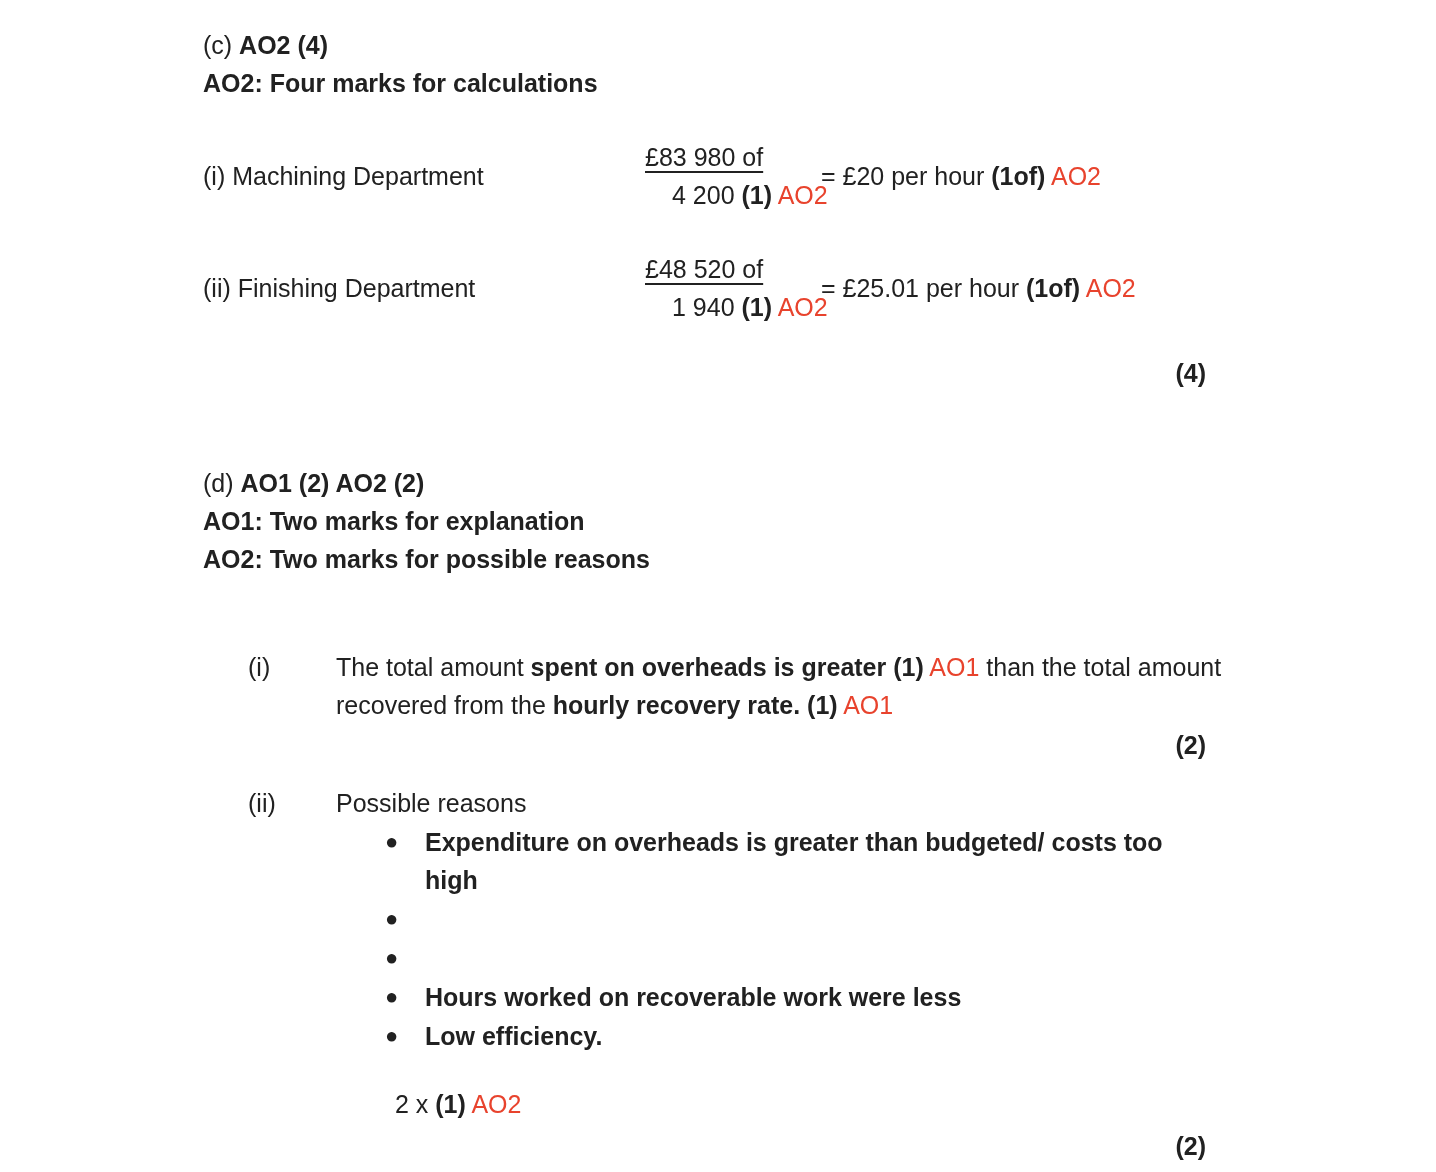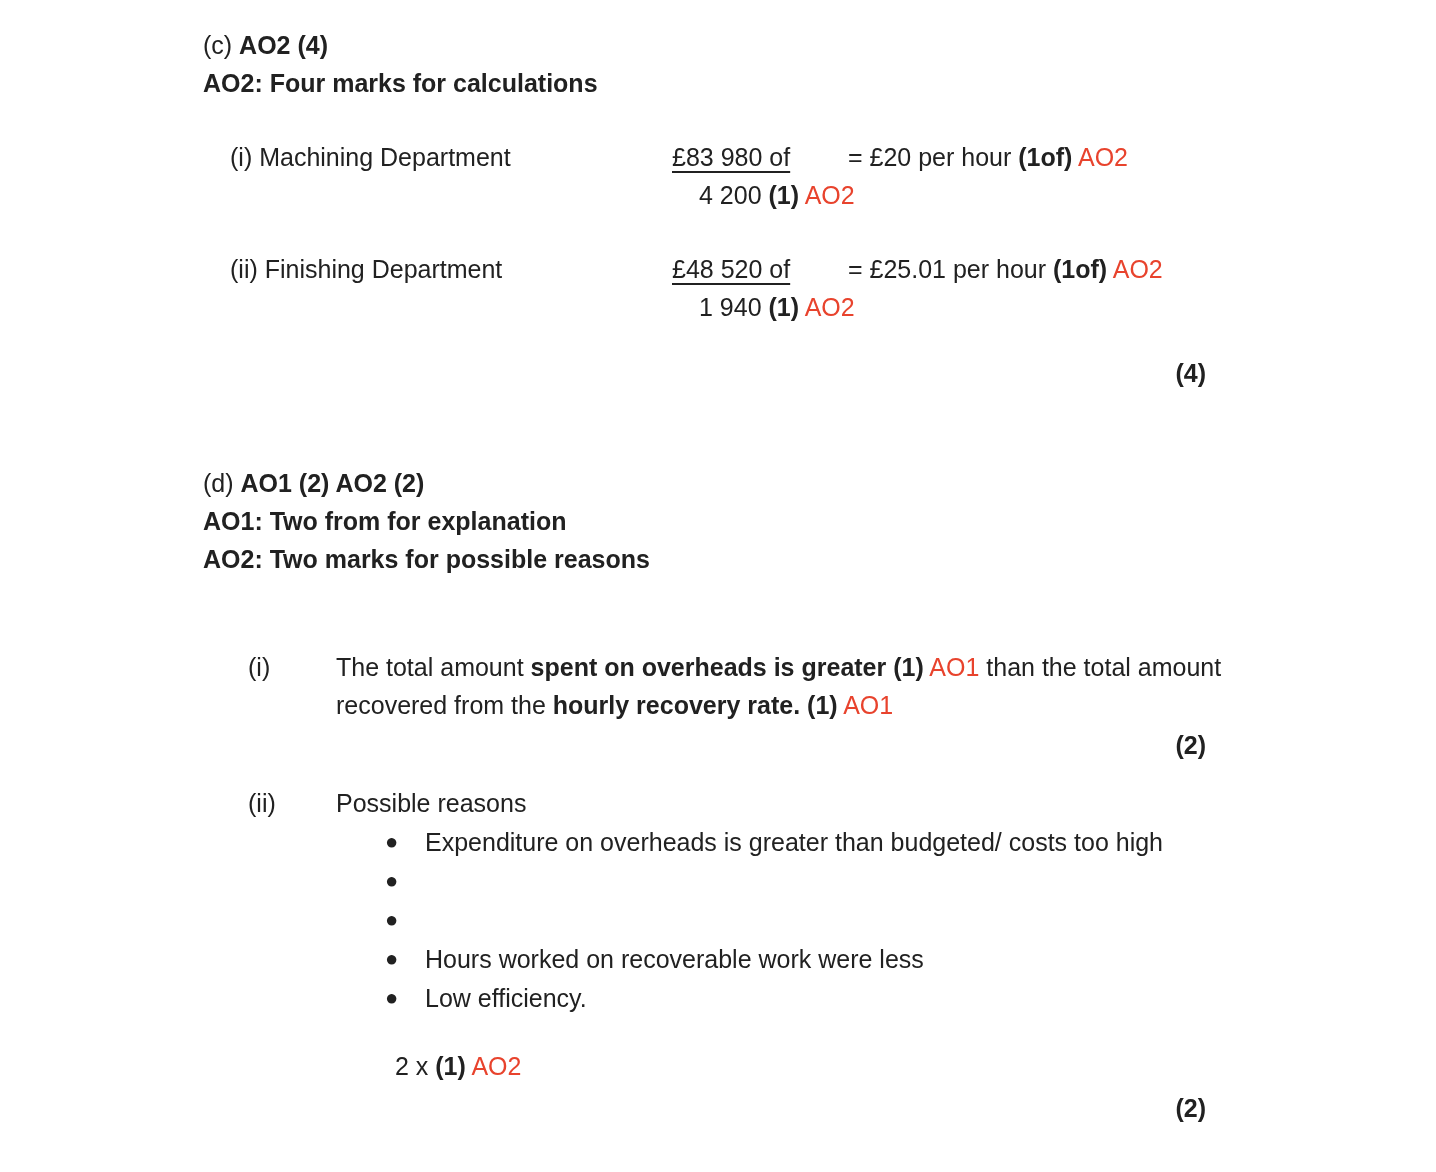--- a/index.html
+++ b/index.html
@@ -23,23 +23,22 @@
   }
   .page { padding: 26px 0 36px 203px; }
   strong, .bold { font-weight: 700; }
   .red { color: var(--accent); }
 
   .heading-line { white-space: nowrap; }
 
   
   .calc-row {
     display: flex;
-    align-items: flex-start;
+    align-items: center;
     margin-top: 36px;
-    margin-left: 27px;
   }
   .calc-label { width: 442px; flex-shrink: 0; }
   .fraction { width: 176px; flex-shrink: 0; }
   .numerator {
     white-space: nowrap;
     text-decoration: underline;
     text-decoration-thickness: 2px;
     text-underline-offset: 5px;
   }
   .denominator { margin-left: 27px; white-space: nowrap; }
@@ -57,21 +56,21 @@
   
   .section-d { margin-top: 72px; }
   .d-item { display: flex; align-items: flex-start; }
   .d-item.first { margin-top: 70px; }
   .d-item.second { margin-top: 20px; }
   .d-num { margin-left: 45px; width: 88px; flex-shrink: 0; }
   .d-text { width: 900px; }
 
   .bullet-row { display: flex; margin-left: 182px; margin-top: 1px; }
   .bullet-marker { width: 40px; flex-shrink: 0; font-size: 22px; }
-  .bullet-text { max-width: 795px; }
+  .bullet-text { max-width: 795px; font-weight: bold; }
 
   .calc-footer { margin-left: 192px; margin-top: 30px; }
 </style>
 </head>
 <body>
 
 <div class="page">
 
   <section>
     <div class="heading-line"><span>(c) </span><strong>AO2 (4)</strong></div>
@@ -93,21 +92,21 @@
         <div class="denominator"><span>1 940 </span><strong>(1)</strong><span class="red"> AO2</span></div>
       </div>
       <div class="calc-result"><span>= £25.01 per hour </span><strong>(1of)</strong><span class="red"> AO2</span></div>
     </div>
 
     <div class="marks-line"><strong>(4)</strong></div>
   </section>
 
   <section class="section-d">
     <div class="heading-line"><span>(d) </span><strong>AO1 (2) AO2 (2)</strong></div>
-    <div class="heading-line bold">AO1: Two from for explanation</div>
+    <div class="heading-line bold">AO1: Two marks for explanation</div>
     <div class="heading-line bold">AO2: Two marks for possible reasons</div>
 
     <div class="d-item first">
       <div class="d-num">(i)</div>
       <div class="d-text"><span>The total amount </span><strong>spent on overheads is greater (1)</strong><span class="red"> AO1</span><span> than the total amount recovered from the </span><strong>hourly recovery rate. (1)</strong><span class="red"> AO1</span></div>
     </div>
     <div class="marks-line tight"><strong>(2)</strong></div>
 
     <div class="d-item second">
       <div class="d-num">(ii)</div>

